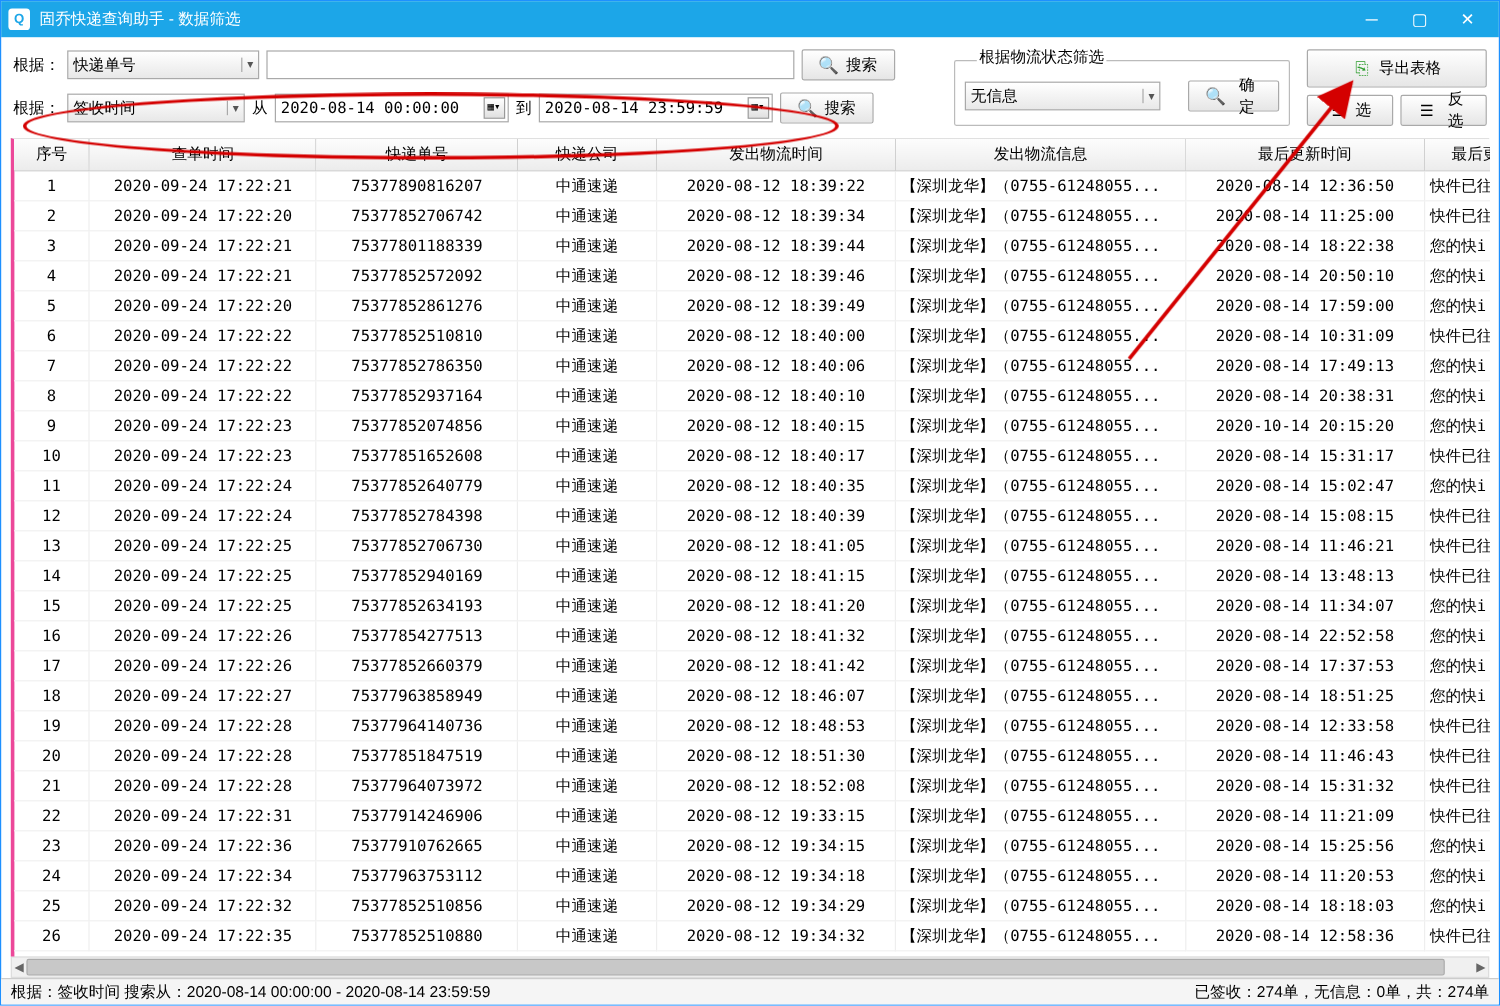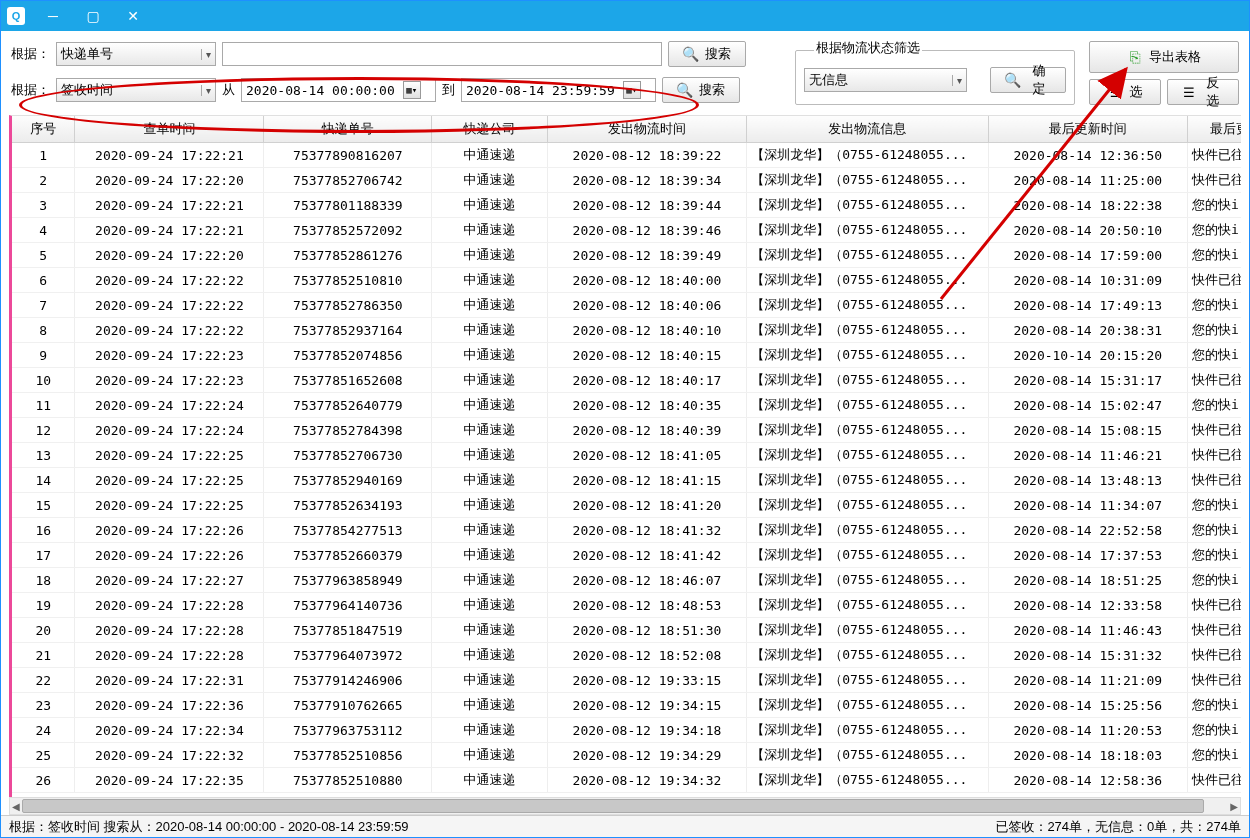--- a/index.html
+++ b/index.html
@@ -12,21 +12,21 @@
 .win-btn { width:40px; height:30px; display:flex; align-items:center; justify-content:center; color:#fff; font-size:14px; cursor:pointer; }
 
 .toolbar { padding: 10px 10px 6px 10px; display:flex; gap:10px; }
 .left-filters { flex:1; display:flex; flex-direction:column; gap:10px; }
 .filter-row { display:flex; align-items:center; gap:6px; }
 .label { font-size:13px; }
 .select { height:24px; border:1px solid #a9a9a9; background:linear-gradient(#fff,#e8e8e8); padding:0 4px; display:flex; align-items:center; justify-content:space-between; font-size:13px; cursor:pointer; }
 .select .chev { border-left:1px solid #a9a9a9; padding-left:4px; margin-left:4px; color:#555; font-size:10px;}
 .textbox { height:24px; border:1px solid #a9a9a9; background:#fff; padding:0 4px; font-size:13px; font-family:"Consolas",monospace; display:flex; align-items:center; }
 .textbox input { border:none; outline:none; width:100%; font-family:inherit; font-size:inherit; }
-.datebox { height:24px; border:1px solid #a9a9a9; background:#fff; padding:0 2px 0 4px; font-size:13px; font-family:"Consolas",monospace; display:flex; align-items:center; gap:8px; }
+.datebox { height:24px; border:1px solid #a9a9a9; background:#fff; padding:0 2px 0 4px; font-size:13px; font-family:"Consolas",monospace; display:flex; align-items:center; gap:20px; }
 .datebox .cal-btn { width:18px; height:18px; border:1px solid #999; background:linear-gradient(#fff,#e0e0e0); display:flex; align-items:center; justify-content:center; font-size:9px; cursor:pointer;}
 .btn { height:26px; border:1px solid #a9a9a9; background:linear-gradient(#fff,#e6e6e6); padding:0 14px; display:flex; align-items:center; gap:6px; font-size:13px; cursor:pointer; border-radius:2px;}
 .btn .icn { width:16px; height:16px; display:flex; align-items:center; justify-content:center; }
 .search-icn { color:#1e90ff; font-size:14px;}
 .export-icn { color:#2e9e2e; font-size:14px;}
 
 .right-panel { width:440px; border:1px solid #bbb; border-radius:2px; padding:4px 8px 8px 8px; position:relative; }
 .right-panel legend { font-size:13px; position:relative; top:-2px; background:#fff; padding:0 2px;margin-left:10px;}
 .right-row { display:flex; align-items:center; gap:23px; margin-top:4px;}
 .side-btns { display:flex; flex-direction:column; gap:6px; margin-left:4px;}
@@ -48,20 +48,21 @@
 
 .red-ellipse { position:absolute; border:3px solid #d40000; border-radius:50%/50%; pointer-events:none; }
 .red-arrow { position:absolute; pointer-events:none; }
 </style>
 </head>
 <body>
 
 <div class="window">
   <div class="titlebar">
     <div class="app-icon">Q</div>
+    <div class="title">固乔快递查询助手 - 数据筛选</div>
     <div class="win-btns">
       <div class="win-btn">─</div>
       <div class="win-btn">▢</div>
       <div class="win-btn">✕</div>
     </div>
   </div>
 
   <div class="toolbar">
     <div class="left-filters">
       <div class="filter-row">
@@ -73,21 +74,21 @@
         <div class="textbox" style="flex:1; max-width:440px">
             <input type="text" style="">
           </div>
         <button class="btn">
           <span class="icn search-icn">🔍</span>
           <span>搜索</span>
         </button>
       </div>
       <div class="filter-row">
         <span class="label">根据：</span>
-        <div class="select" style="width:160px">
+        <div class="select" style="width:148px">
           <span>签收时间</span>
           <span class="chev">▾</span>
         </div>
         <span class="label">从</span>
         <div class="datebox" style="width:195px">
           <span>2020-08-14 00:00:00</span>
           <span class="cal-btn">▦▾</span>
         </div>
         <span class="label">到</span>
         <div class="datebox" style="width:195px">

